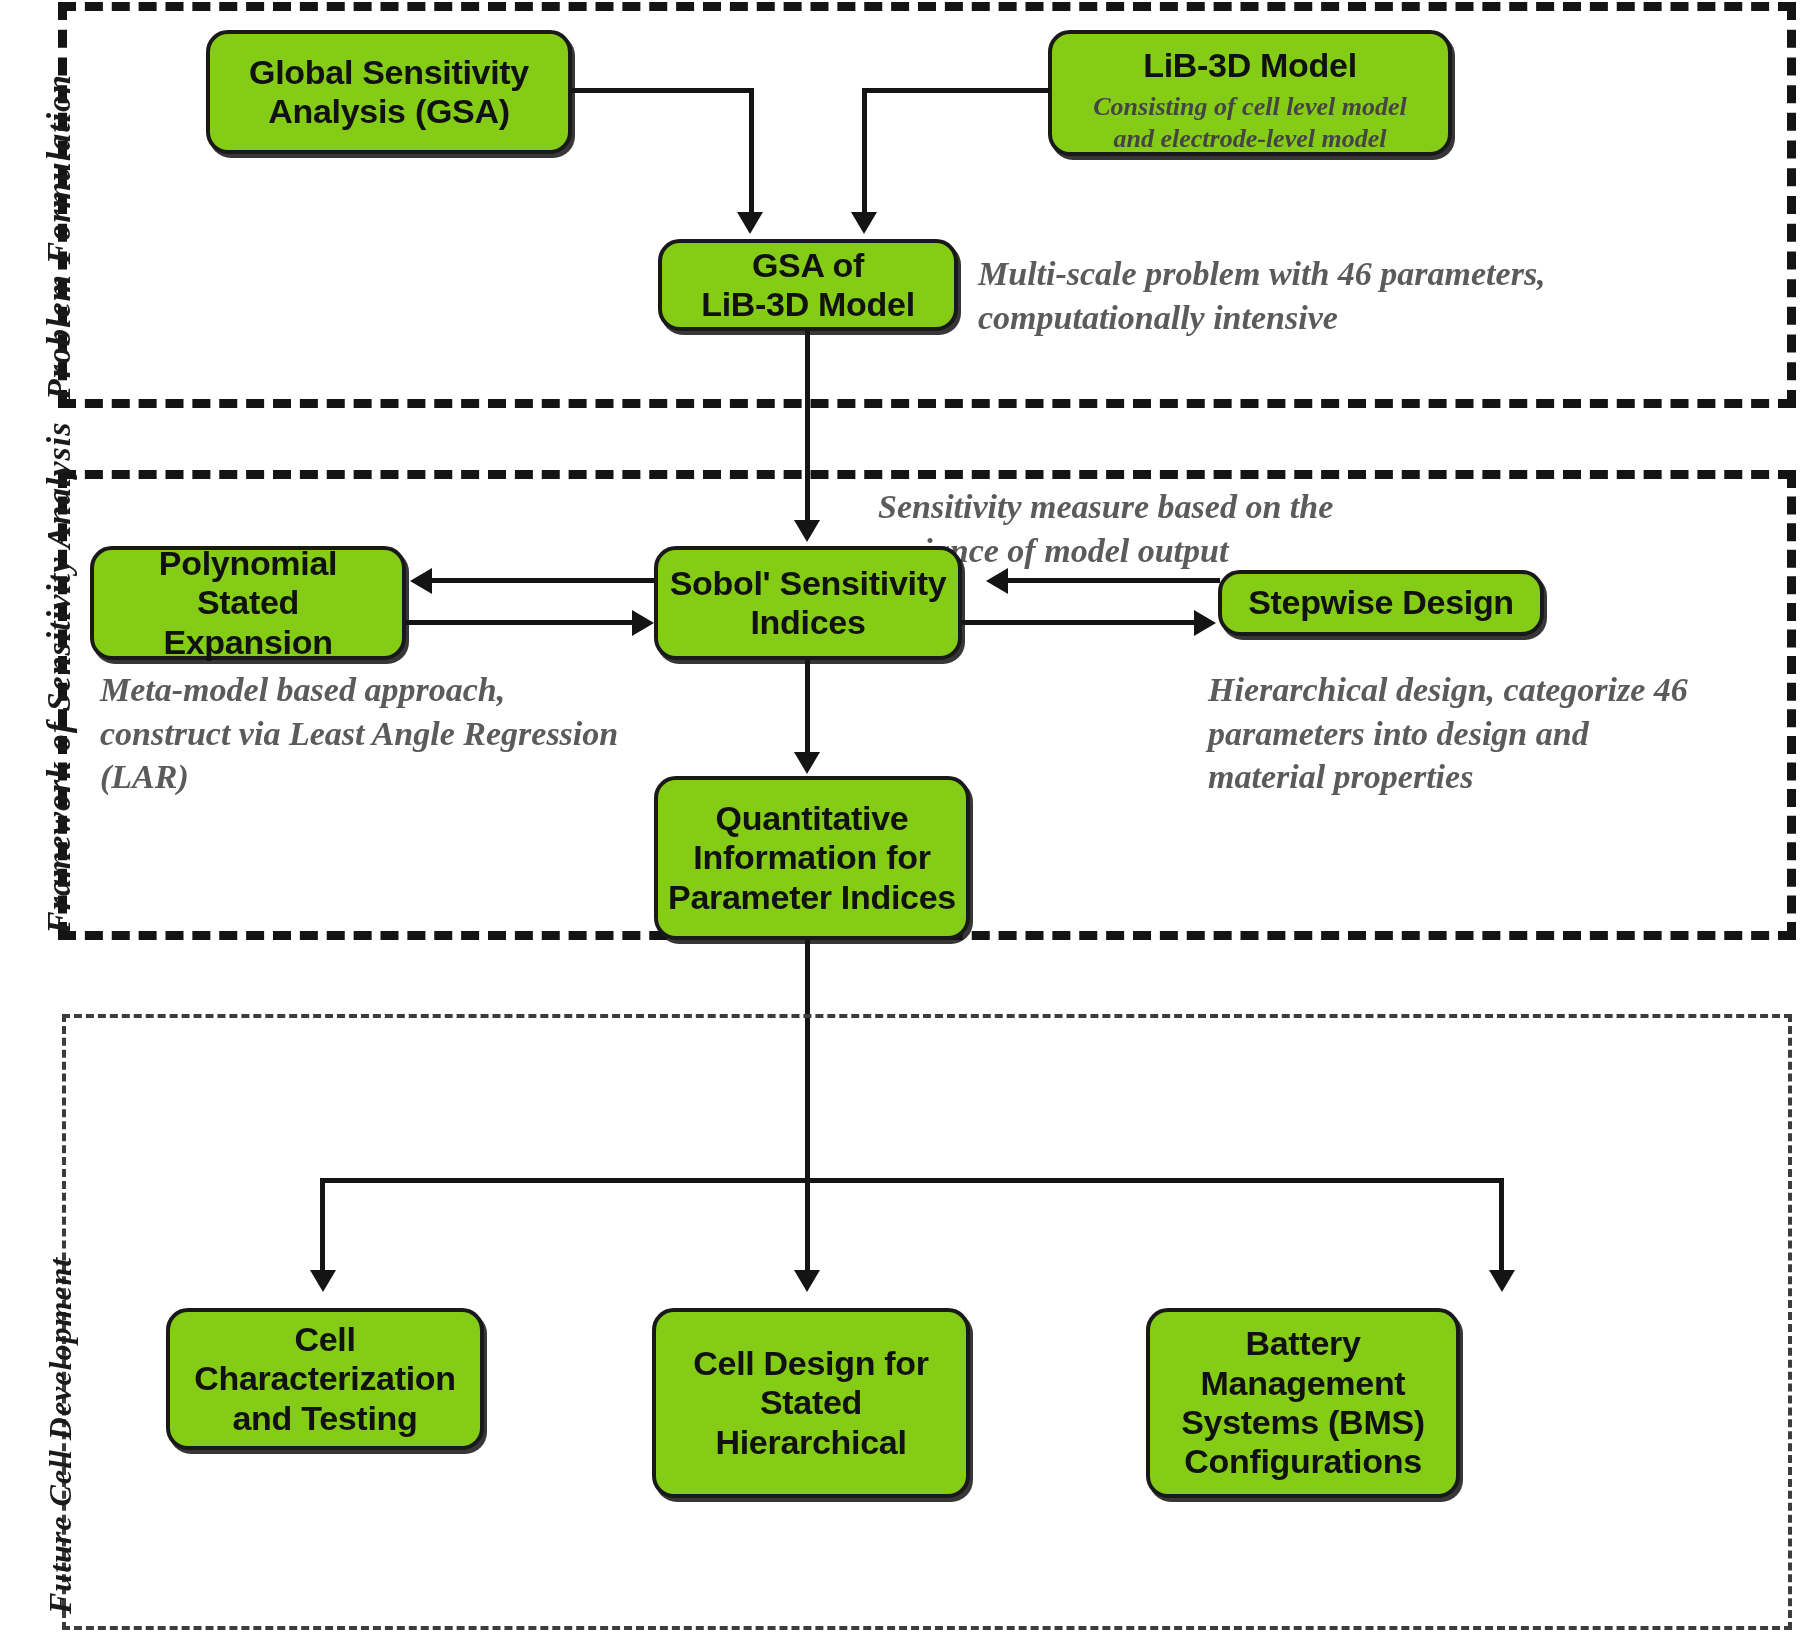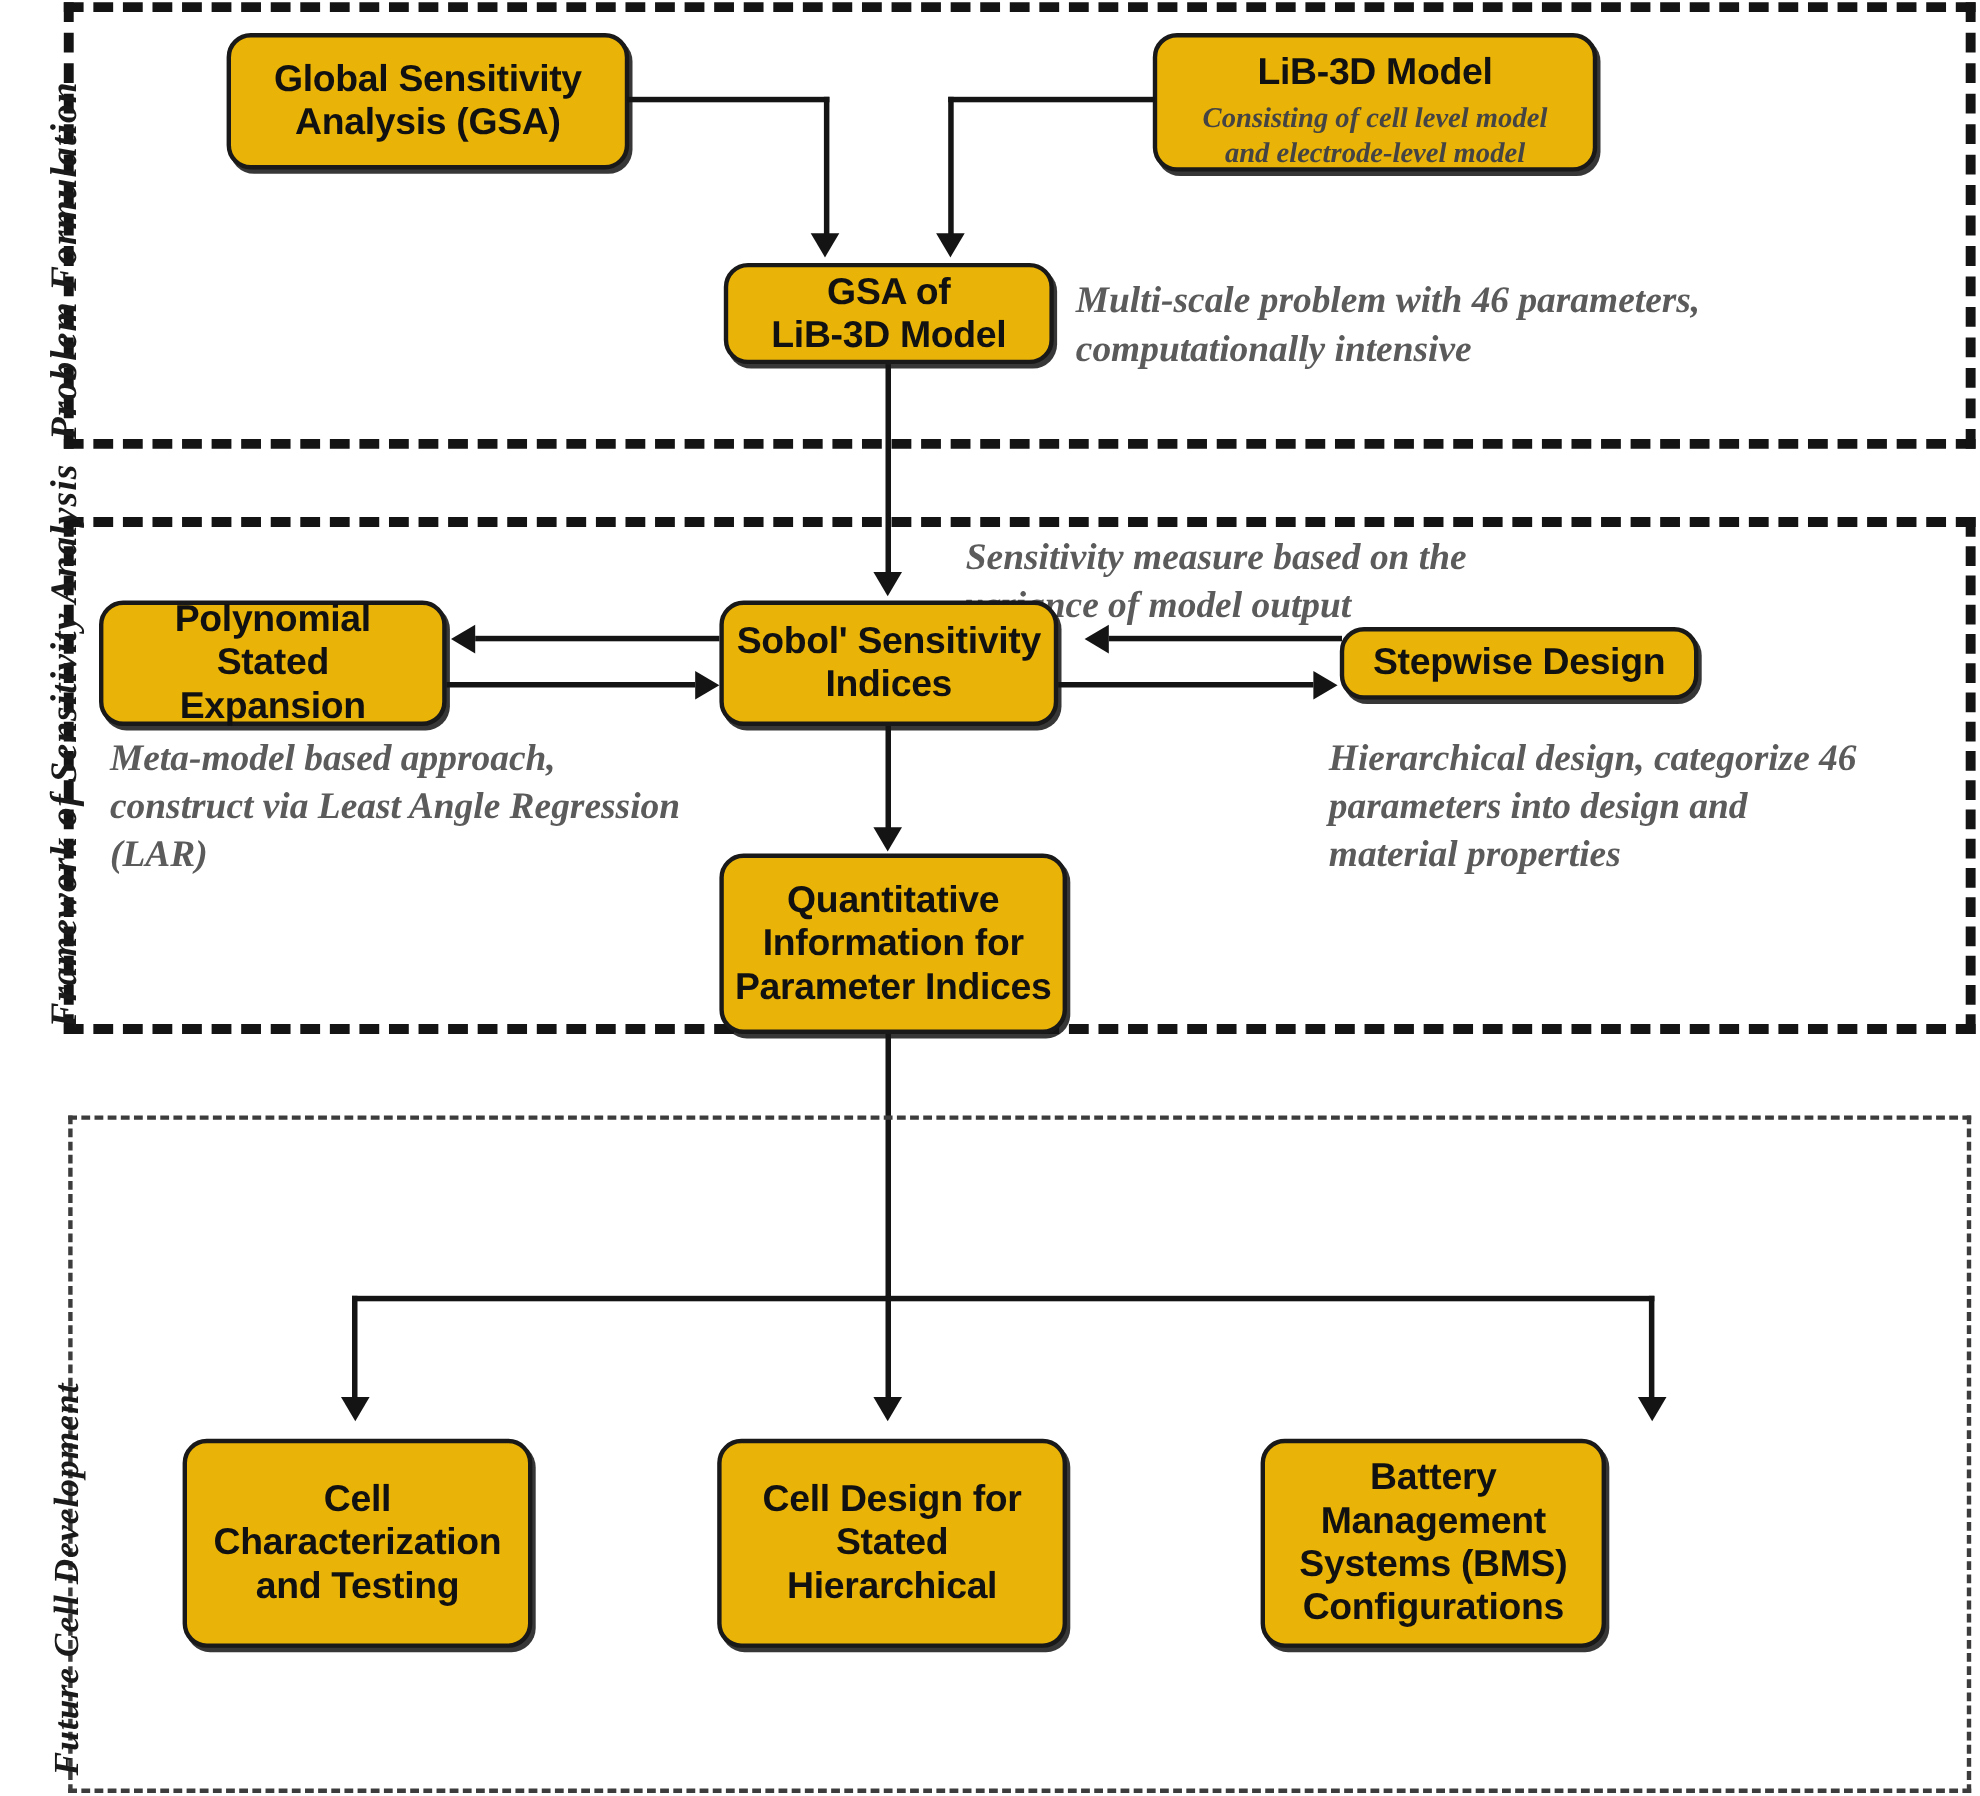--- a/index.html
+++ b/index.html
@@ -20,21 +20,21 @@
     color:#1a1a1a;
     white-space:nowrap;
     transform-origin:left top;
     letter-spacing:1px;
   }
 
   
   .node{
     position:absolute;
     box-sizing:border-box;
-    background:#eab308;
+    background:#84cc16;
     border:4px solid #191919;
     border-radius:22px;
     box-shadow:3px 4px 0 0 rgba(20,20,20,0.85);
     display:flex;
     flex-direction:column;
     align-items:center;
     justify-content:center;
     text-align:center;
     padding:6px 10px;
   }
@@ -188,21 +188,21 @@
 
   <div class="ln lnv" style="left:320px; top:1178px; height:98px;"></div>
   <div class="arrow down" style="left:310px; top:1270px;"></div>
 
   <div class="ln lnv" style="left:805px; top:1178px; height:98px;"></div>
   <div class="arrow down" style="left:794px; top:1270px;"></div>
 
   <div class="ln lnv" style="left:1499px; top:1178px; height:98px;"></div>
   <div class="arrow down" style="left:1489px; top:1270px;"></div>
 
-  <div class="node" style="left:166px; top:1308px; width:318px; height:190px;">
+  <div class="node" style="left:166px; top:1308px; width:318px; height:142px;">
     <div class="title">Cell</div>
     <div class="title">Characterization</div>
     <div class="title">and Testing</div>
   </div>
 
   <div class="node" style="left:652px; top:1308px; width:318px; height:190px;">
     <div class="title">Cell Design for</div>
     <div class="title">Stated</div>
     <div class="title">Hierarchical</div>
   </div>

